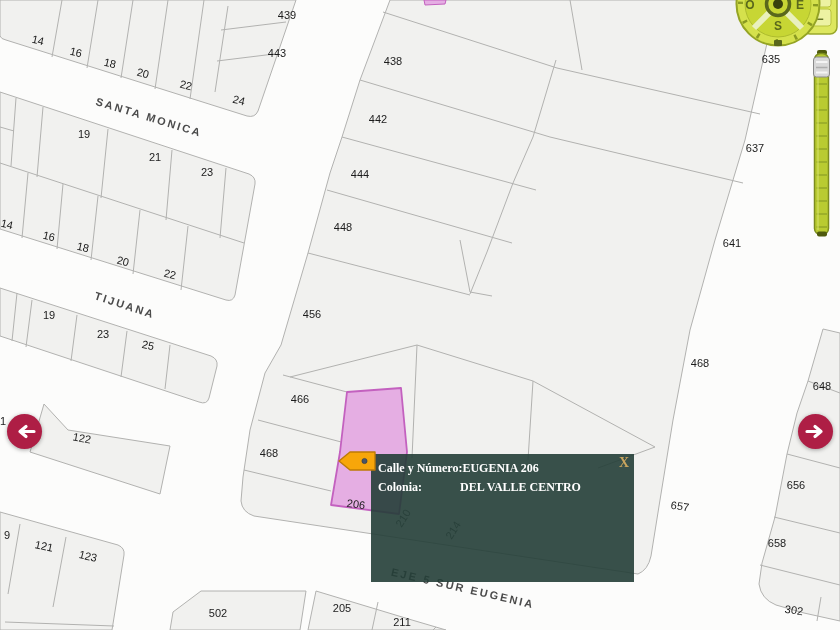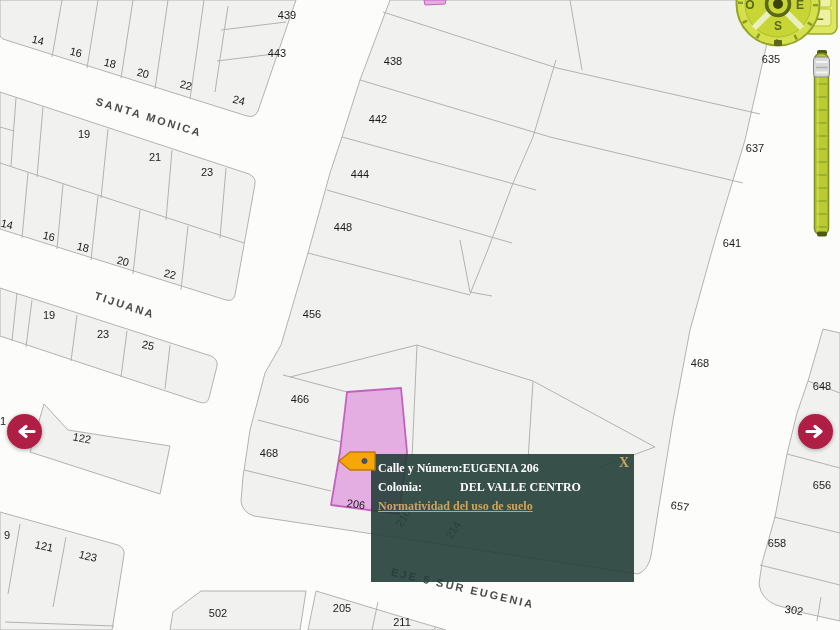--- a/index.html
+++ b/index.html
@@ -186,21 +186,21 @@
       <span class="plbl" style="left: 312px; top: 314px; transform: translate(-50%, -50%) rotate(0deg);">456</span>
       <span class="plbl" style="left: 300px; top: 399px; transform: translate(-50%, -50%) rotate(0deg);">466</span>
       <span class="plbl" style="left: 269px; top: 453px; transform: translate(-50%, -50%) rotate(0deg);">468</span>
       <span class="plbl" style="left: 356px; top: 504px; transform: translate(-50%, -50%) rotate(8deg);">206</span>
       <span class="plbl" style="left: 771px; top: 59px; transform: translate(-50%, -50%) rotate(0deg);">635</span>
       <span class="plbl" style="left: 755px; top: 148px; transform: translate(-50%, -50%) rotate(0deg);">637</span>
       <span class="plbl" style="left: 732px; top: 243px; transform: translate(-50%, -50%) rotate(0deg);">641</span>
       <span class="plbl" style="left: 700px; top: 363px; transform: translate(-50%, -50%) rotate(0deg);">468</span>
       <span class="plbl" style="left: 680px; top: 506px; transform: translate(-50%, -50%) rotate(8deg);">657</span>
       <span class="plbl" style="left: 822px; top: 386px; transform: translate(-50%, -50%) rotate(0deg);">648</span>
-      <span class="plbl" style="left: 796px; top: 485px; transform: translate(-50%, -50%) rotate(0deg); margin-left: 26px;">656</span>
+      <span class="plbl" style="left: 796px; top: 485px; transform: translate(-50%, -50%) rotate(0deg);">656</span>
       <span class="plbl" style="left: 777px; top: 543px; transform: translate(-50%, -50%) rotate(0deg);">658</span>
       <span class="plbl" style="left: 794px; top: 610px; transform: translate(-50%, -50%) rotate(8deg);">302</span>
       <span class="plbl street" style="left: 149px; top: 117px; transform: translate(-50%, -50%) rotate(17deg);">SANTA MONICA</span>
       <span class="plbl street" style="left: 125px; top: 305px; transform: translate(-50%, -50%) rotate(18deg);">TIJUANA</span>
       <span class="plbl street" style="left: 463px; top: 588px; transform: translate(-50%, -50%) rotate(13deg);">EJE 5 SUR EUGENIA</span>
       <span class="plbl under" style="left: 403px; top: 518px; transform: translate(-50%, -50%) rotate(-58deg);">210</span>
       <span class="plbl under" style="left: 453px; top: 530px; transform: translate(-50%, -50%) rotate(-58deg);">214</span>
     </div>
 
   <div class="popup">
@@ -208,21 +208,20 @@
     <div id="popup-rows">
         <div class="prow">
           <span class="plab">Calle y Número:</span>
           <span class="pval">EUGENIA 206</span>
         </div>
         <div class="prow">
           <span class="plab">Colonia:</span>
           <span class="pval">DEL VALLE CENTRO</span>
         </div>
       </div>
-    <a class="popup-link">Normatividad del uso de suelo</a>
   </div>
 
   <svg id="tag-svg" width="46" height="26" viewBox="0 0 46 26">
     <polygon points="5,13 16,4 41,4 41,22 16,22" fill="#f7a60a" stroke="#bd7b06" stroke-width="1.4" stroke-linejoin="round"></polygon>
     <circle cx="30.5" cy="13" r="2.6" fill="#4a5568" stroke="#2f3846" stroke-width="0.6"></circle>
   </svg>
 
   <div class="nav" id="nav-left">
     <svg width="22" height="15" viewBox="0 0 22 15">
       <path d="M20,7.5 H6 M12,2.5 L6,7.5 L12,12.5" stroke="#ffffff" stroke-width="3.2" fill="none" stroke-linecap="round" stroke-linejoin="round"></path>

